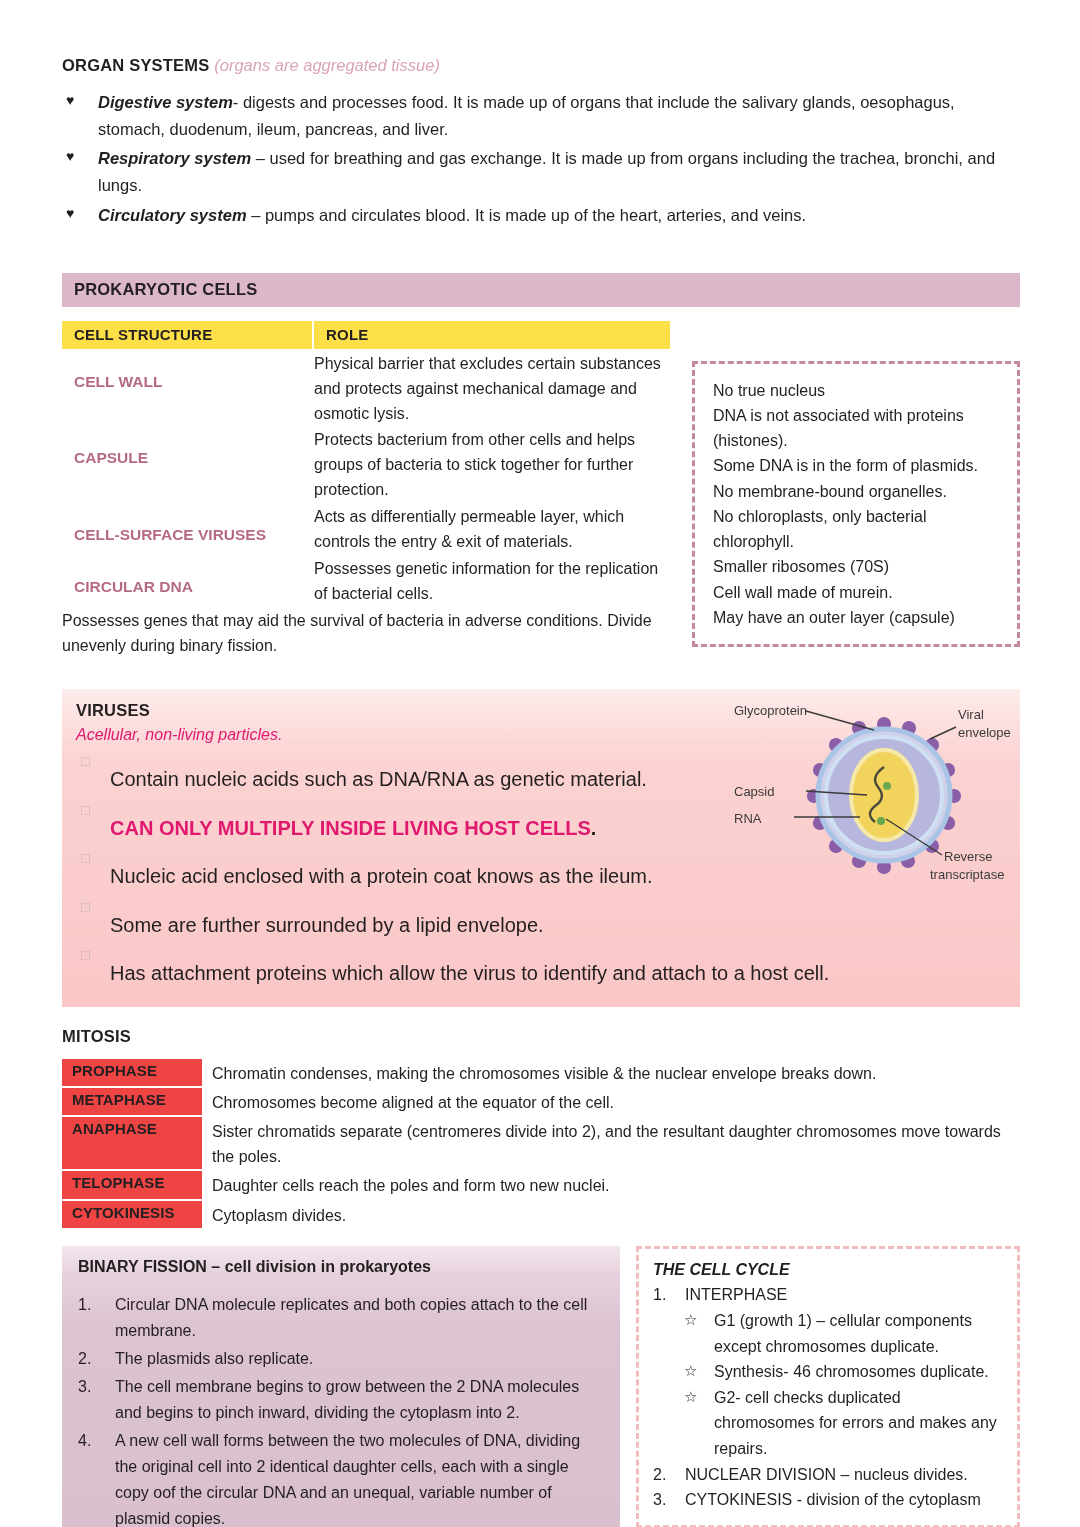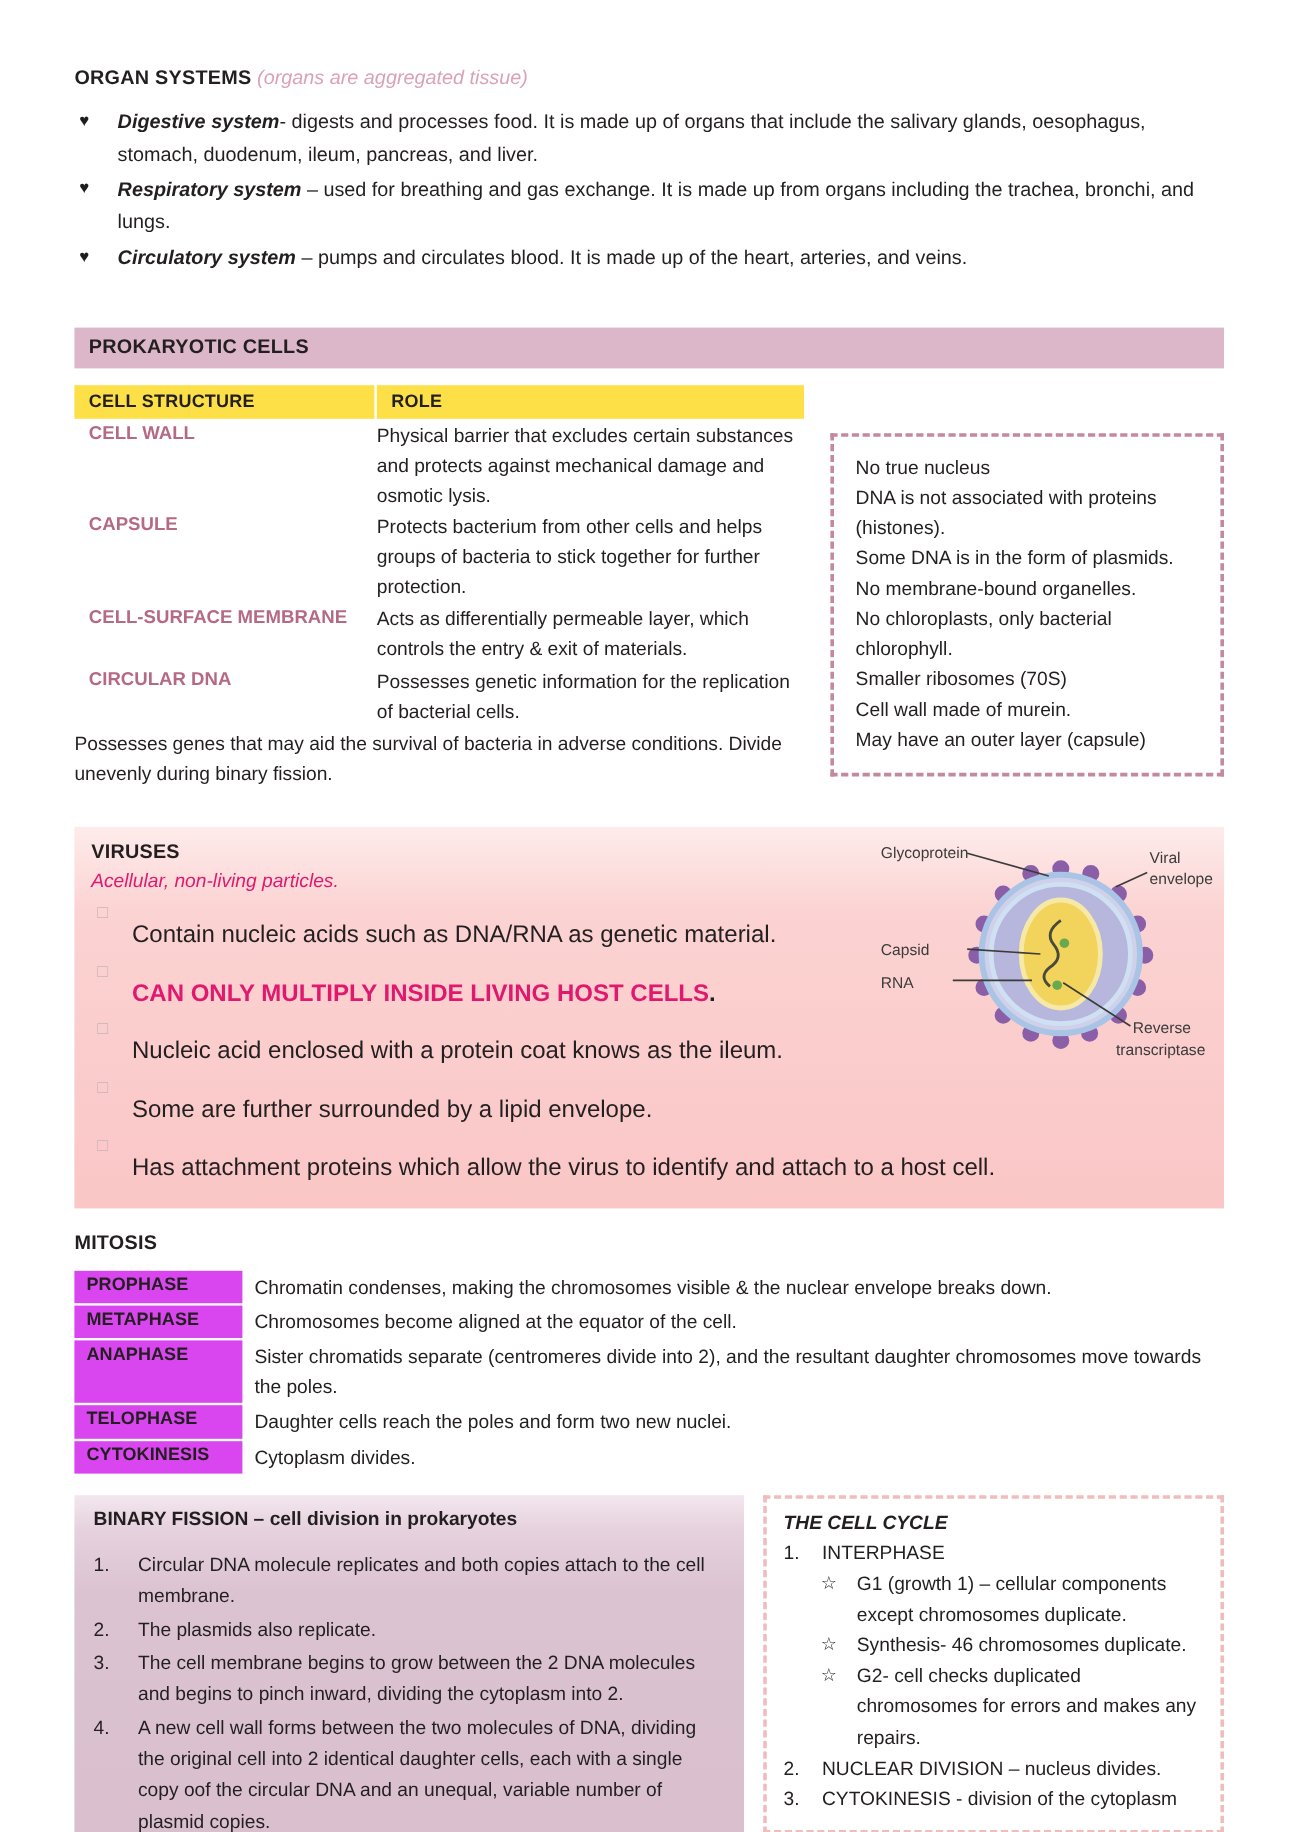--- a/index.html
+++ b/index.html
@@ -39,21 +39,21 @@
   .prok-head .hcell {
     background: #fde047; font-weight: bold; font-size: 15px;
     padding: 5px 0 6px 12px; letter-spacing: .2px;
   }
   .prok-head .hcell.a { width: 250px; flex: 0 0 250px; margin-right: 2px; }
   .prok-head .hcell.b { flex: 1; }
   .prok-row { display: flex; align-items: flex-start; }
   .prok-row .k {
     width: 252px; flex: 0 0 252px;
     color: #b56a84; font-weight: bold; font-size: 15.5px;
-    padding: 0 0 0 12px; line-height: 1.56;
+    padding: 20px 0 0 12px; line-height: 1.56;
   }
   .prok-row .v { flex: 1; font-size: 16px; line-height: 1.56; padding-top: 2px; }
 
   .dashed-box {
     border: 3px dashed #c4899b;
     padding: 14px 16px 14px 18px;
     flex: 1;
     align-self: flex-start;
     margin-top: 40px;
   }
@@ -76,21 +76,21 @@
   .check-text.hl { color: #e0196f; font-weight: bold; }
   .check-text.hl .tail { color: #231f20; font-weight: bold; }
 
   .virus-figure { position: absolute; right: 6px; top: 6px; width: 280px; height: 200px; }
 
   
   .mitosis-heading { font-size: 16.5px; font-weight: bold; margin: 20px 0 13px 0; letter-spacing: .2px;}
   .mitosis-table { width: 100%; }
   .mit-row { display: flex; align-items: stretch; margin-bottom: 2px; }
   .mit-k {
-    width: 140px; flex: 0 0 140px; background: #d946ef;
+    width: 140px; flex: 0 0 140px; background: #ef4444;
     font-weight: bold; font-size: 15px; padding: 3px 0 4px 10px;
     letter-spacing: .1px;
   }
   .mit-v { flex: 1; font-size: 16px; line-height: 1.53; padding: 3px 0 0 10px; }
 
   
   .bottom-wrap { display: flex; gap: 16px; align-items: flex-end; margin-top: 18px; }
   .bf-box {
     width: 558px; flex: 0 0 558px;
     background: linear-gradient(to bottom, #f3e7ee 0%, #e6d2de 9%, #dcc3d1 26%, #d9bfcd 100%);
@@ -149,21 +149,21 @@
       <div id="prok-rows">
           <div class="prok-row">
             <div class="k">CELL WALL</div>
             <div class="v">Physical barrier that excludes certain substances and protects against mechanical damage and osmotic lysis.</div>
           </div>
           <div class="prok-row">
             <div class="k">CAPSULE</div>
             <div class="v">Protects bacterium from other cells and helps groups of bacteria to stick together for further protection.</div>
           </div>
           <div class="prok-row">
-            <div class="k">CELL-SURFACE MEMBRANE</div>
+            <div class="k">CELL-SURFACE VIRUSES</div>
             <div class="v">Acts as differentially permeable layer, which controls the entry &amp; exit of materials.</div>
           </div>
           <div class="prok-row">
             <div class="k">CIRCULAR DNA</div>
             <div class="v">Possesses genetic information for the replication of bacterial cells.</div>
           </div>
           <div class="prok-row">
             <div class="v">Possesses genes that may aid the survival of bacteria in adverse conditions. Divide unevenly during binary fission.</div>
           </div>
         </div>

